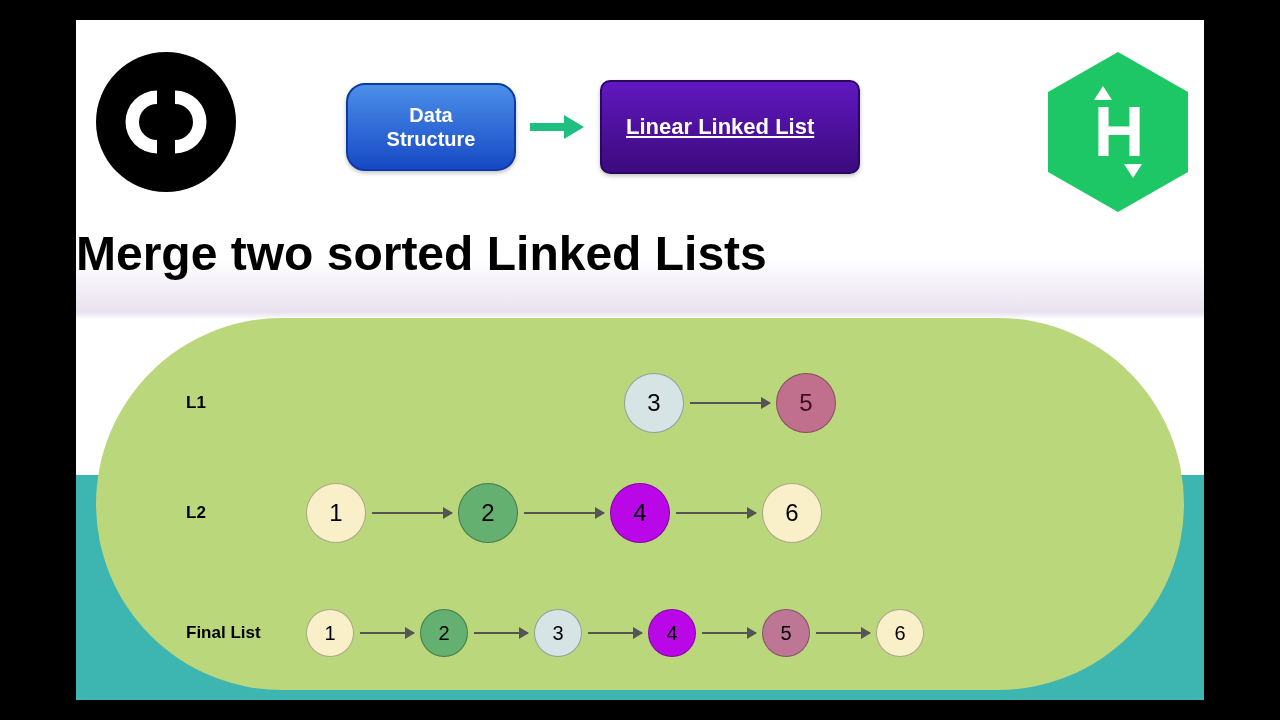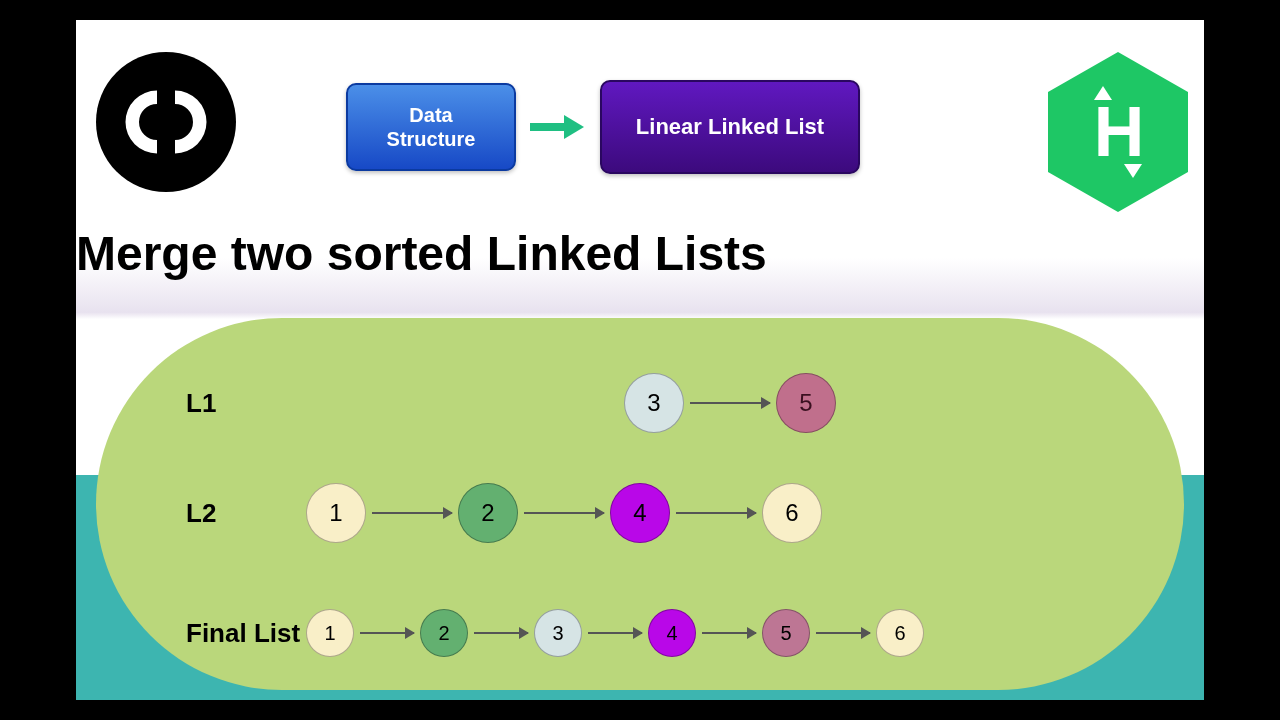--- a/index.html
+++ b/index.html
@@ -85,37 +85,37 @@
     align-items: center;
     gap: 14px;
   }
   .box-blue {
     background: linear-gradient(to bottom, #4b8fe8, #1749c6);
     color: #fff;
     font-weight: 700;
     font-size: 20px;
     text-align: center;
     padding: 18px 26px;
-    border-radius: 10px;
+    border-radius: 19px;
     border: 2px solid #0b3aa0;
     box-shadow: 0 2px 4px rgba(0,0,0,0.25);
     line-height: 1.2;
     width: 170px;
   }
   .box-purple {
     background: linear-gradient(to bottom, #6018c0, #3c0a7d);
     color: #fff;
     font-weight: 700;
     font-size: 22px;
-    text-align: center;
     padding: 32px 24px;
     border-radius: 10px;
     border: 2px solid #2a0760;
     box-shadow: 0 2px 4px rgba(0,0,0,0.25);
     width: 260px;
+    text-decoration: underline;
   }
   .arrow-green {
     width: 56px;
     height: 20px;
     position: relative;
   }
   .arrow-green::before {
     content: "";
     position: absolute;
     top: 6px;
@@ -155,21 +155,21 @@
   }
   .row {
     display: flex;
     align-items: center;
     height: 110px;
     position: relative;
   }
   .row-label {
     width: 120px;
     font-weight: 800;
-    font-size: 26px;
+    font-size: 17px;
     color: #000;
     flex-shrink: 0;
   }
   .nodes {
     display: flex;
     align-items: center;
     position: relative;
     flex: 1;
   }
   .node {

